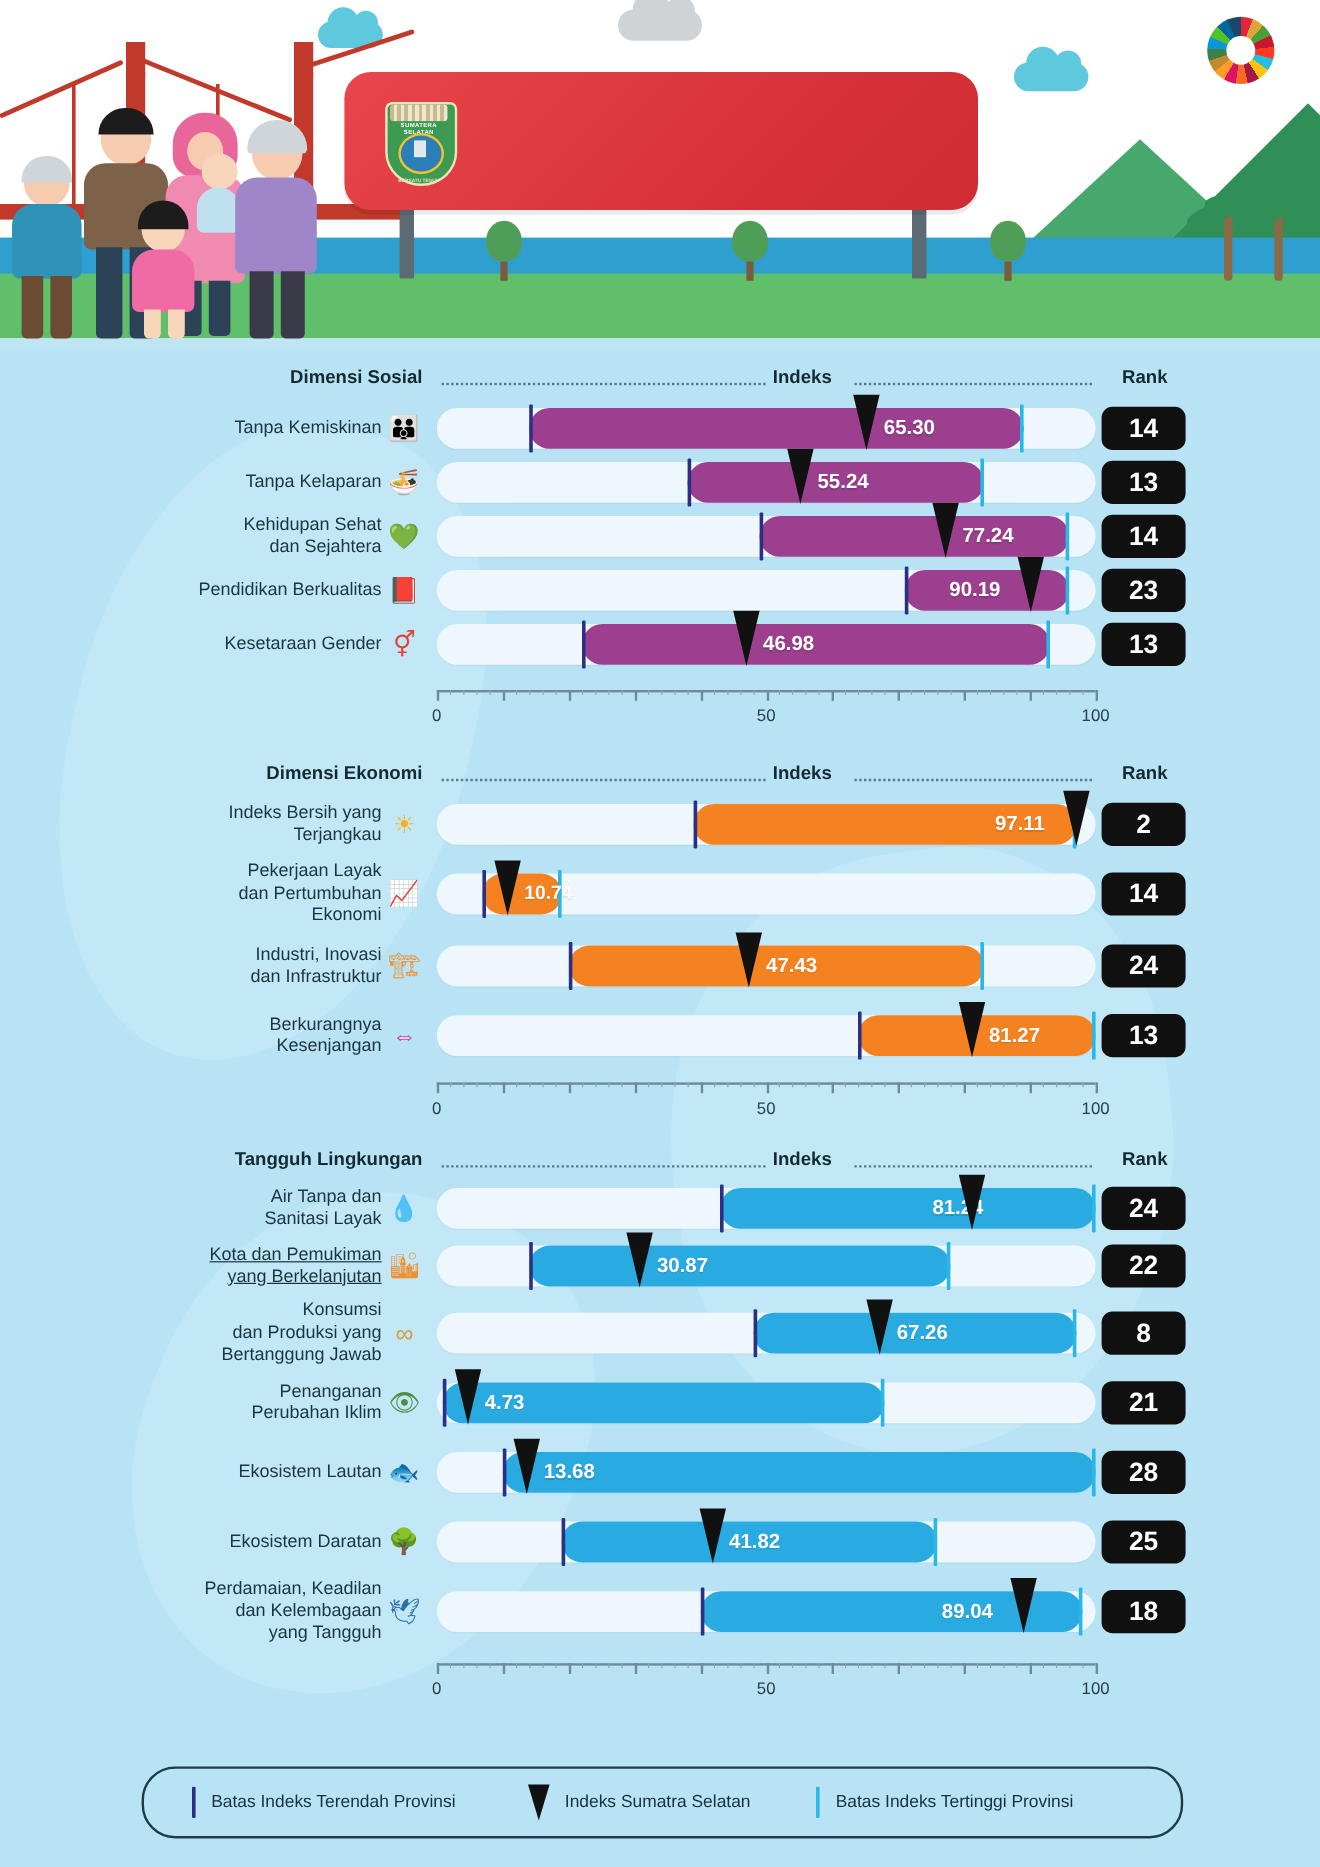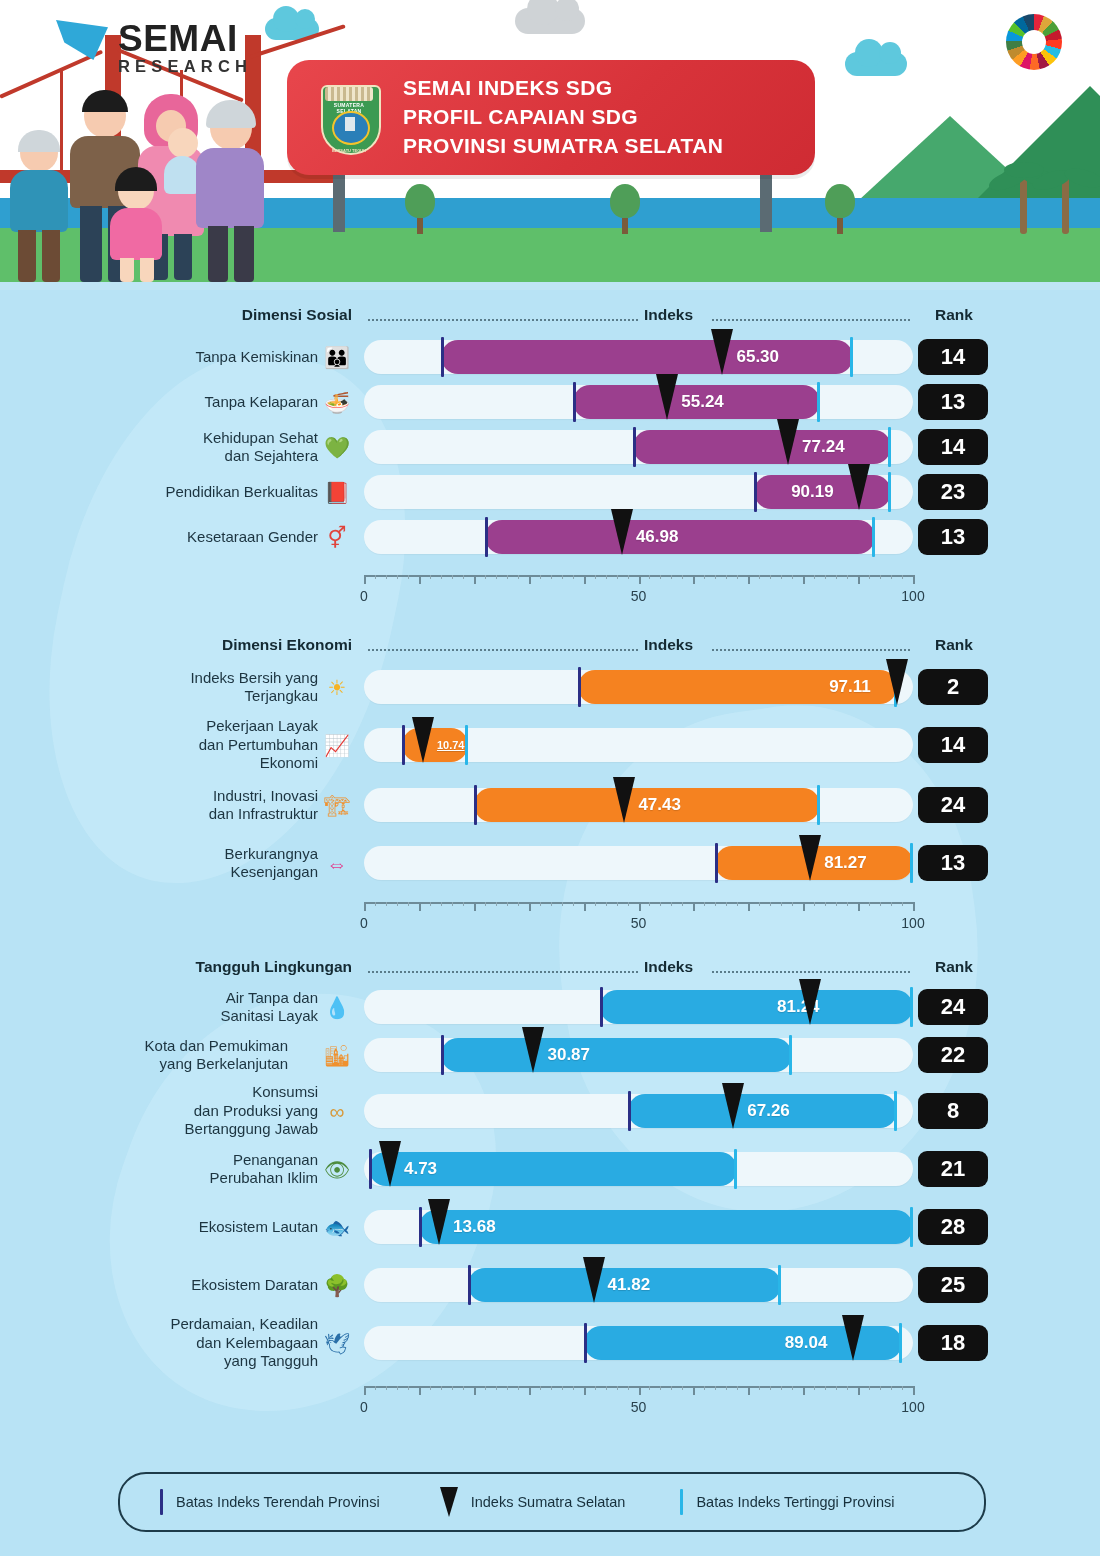--- a/index.html
+++ b/index.html
@@ -152,21 +152,21 @@
   }
   .range{
     position:absolute;height:34px;border-radius:17px;
   }
   .tick-min{position:absolute;width:3px;height:40px;background:#2b2f86;top:-3px;border-radius:1px;}
   .tick-max{position:absolute;width:3px;height:40px;background:#29b6e8;top:-3px;border-radius:1px;}
   .val-lbl{
     position:absolute;color:#fff;font-weight:bold;font-size:17px;line-height:34px;
     text-shadow:0 1px 1px rgba(0,0,0,.15);white-space:nowrap;
   }
-  .val-lbl.small{font-size:11px;text-decoration:underline;}
+  .val-lbl.small{font-size:16px;}
   .pointer{
     position:absolute;width:0;height:0;
     border-left:11px solid transparent;border-right:11px solid transparent;
     border-top:46px solid #111;
     top:-11px;
   }
   .rank-badge{
     position:absolute;width:70px;height:36px;background:#101010;border-radius:9px;
     color:#fff;font-weight:bold;font-size:22px;
     display:flex;align-items:center;justify-content:center;
@@ -277,43 +277,32 @@
     <div class="p-legs" style="left:32px;top:86px;width:14px;height:24px;background:#f8d6bc;"></div>
   </div>
   <div class="person" style="left:194px;width:72px;height:178px;">
     <div class="p-head" style="left:16px;top:0;width:42px;height:44px;background:#f6cbb0;"></div>
     <div class="p-head" style="left:12px;top:-6px;width:50px;height:28px;background:#cfd6da;border-radius:24px 24px 4px 4px;"></div>
     <div class="p-body" style="left:2px;top:42px;width:68px;height:80px;background:#9f86c8;"></div>
     <div class="p-legs" style="left:14px;top:120px;width:20px;height:56px;background:#3a3a48;"></div>
     <div class="p-legs" style="left:40px;top:120px;width:20px;height:56px;background:#3a3a48;"></div>
   </div>
 
-  <div style="position:absolute;left:118px;top:18px;">
-    <div style="position:absolute;left:-62px;top:2px;width:52px;height:40px;background:#2fa8d8;
-                clip-path:polygon(0 0,100% 18%,72% 100%,16% 56%);"></div>
-    <div style="font-weight:bold;font-size:37px;letter-spacing:.5px;color:#222;">SEMAI</div>
-    <div style="font-weight:bold;font-size:16.5px;letter-spacing:5.2px;color:#333;margin-top:-3px;">RESEARCH</div>
-  </div>
 
   <div class="sdg-wheel"></div>
 
   <div class="sign-post sp1"></div>
   <div class="sign-post sp2"></div>
   <div class="signboard">
     <div class="crest">
       <div class="shield"></div>
       <div class="roof"></div>
       <div class="crestlabel">SUMATERA SELATAN</div>
       <div class="circle"></div>
       <div class="bottomtxt">BERSATU TEGUH</div>
-    </div>
-    <div class="sign-text">
-      <div>SEMAI INDEKS SDG</div>
-      <div>PROFIL CAPAIAN SDG</div>
-      <div>PROVINSI SUMATRA SELATAN</div>
     </div>
   </div>
 </div>
 
 <div class="sheet">
   <div class="blob blob1"></div>
   <div class="blob blob2"></div>
   <div class="blob blob3"></div>
 
   <div id="sections-root">
@@ -563,21 +552,21 @@
         <div class="row-icon" style="left: 322px; top: 2px; color: rgb(42, 143, 196);">💧</div>
         <div class="track" style="left: 364px; width: 549px; top: 0px;"></div>
         <div class="range" style="left: 600.07px; width: 312.93px; top: 0px; background: rgb(41, 171, 226);"></div>
         <div class="tick-min" style="left: 600.07px;"></div>
         <div class="tick-max" style="left: 910px;"></div>
         <div class="val-lbl" style="left: 777px; top: 0px;">81.24</div>
         <div class="pointer" style="left: 799.008px;"></div>
         <div class="rank-badge" style="left: 918px; top: -1px;">24</div>
       </div>
       <div class="section" style="top: 748px;">
-        <div class="row-label" style="right: 812px; top: -1.4px;">Kota dan Pemukiman
+        <div class="row-label" style="right: 782px; top: -1.4px; text-decoration: underline;">Kota dan Pemukiman
 yang Berkelanjutan</div>
         <div class="row-icon" style="left: 322px; top: 2px; color: rgb(240, 145, 46);">🏙</div>
         <div class="track" style="left: 364px; width: 549px; top: 0px;"></div>
         <div class="range" style="left: 440.86px; width: 351.36px; top: 0px; background: rgb(41, 171, 226);"></div>
         <div class="tick-min" style="left: 440.86px;"></div>
         <div class="tick-max" style="left: 789.22px;"></div>
         <div class="val-lbl" style="left: 547.476px; top: 0px;">30.87</div>
         <div class="pointer" style="left: 522.476px;"></div>
         <div class="rank-badge" style="left: 918px; top: -1px;">22</div>
       </div>

